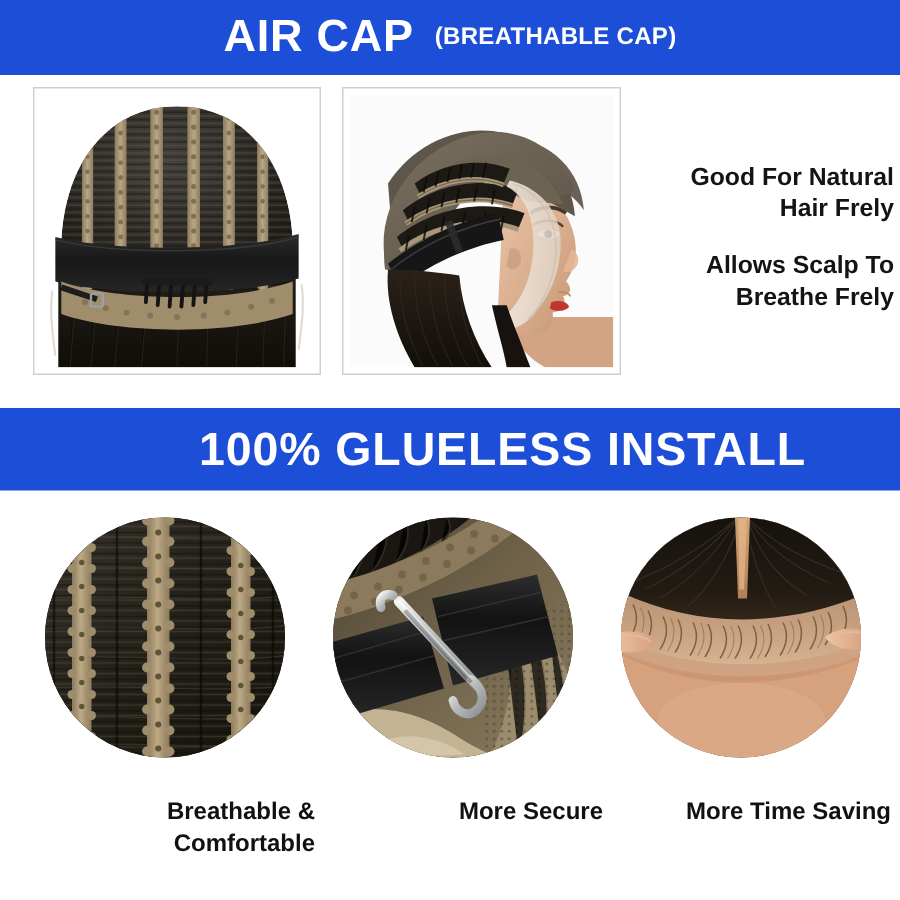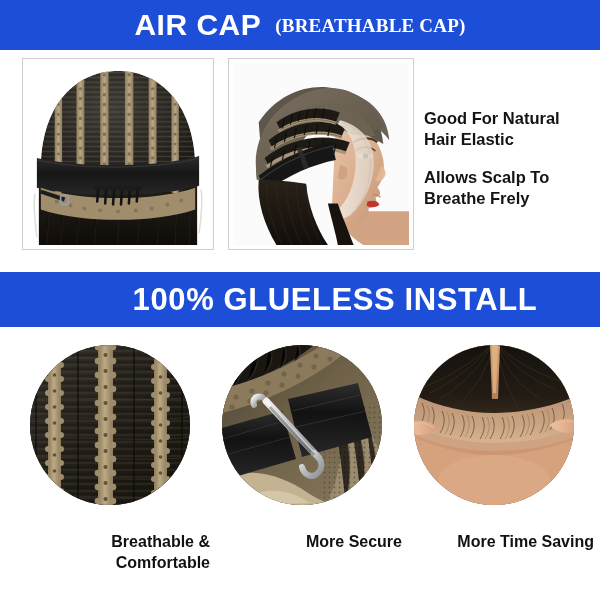--- a/index.html
+++ b/index.html
@@ -37,26 +37,25 @@
   #banner-top { top: 0; height: 50px; }
   #banner-mid { top: 272px; height: 55px; padding-left: 35px; }
 
   .banner-title {
     font-size: 30px;
     font-weight: 700;
     letter-spacing: 0.5px;
     line-height: 1;
   }
   .banner-sub {
-    font-size: 19px;
+    font-size: 16px;
     font-weight: 700;
     letter-spacing: 0.2px;
     margin-left: 14px;
     line-height: 1;
-    font-family: Liberation Serif, serif;
   }
   #banner-mid .banner-title { font-size: 31px; letter-spacing: 0.6px; }
 
   
   .photo-frame {
     position: absolute;
     background: #ffffff;
     border: 1px solid #cfcfcf;
     box-sizing: border-box;
     padding: 4px;
@@ -72,21 +71,21 @@
     overflow: hidden;
     background: #ffffff;
   }
 
   
   #feature-text {
     position: absolute;
     left: 424px;
     top: 108px;
     width: 172px;
-    text-align: left;
+    text-align: right;
     color: #111111;
   }
   .feature-line {
     font-size: 16.5px;
     font-weight: 700;
     line-height: 1.28;
     color: #141414;
   }
   .feature-gap { height: 17px; }
 
@@ -439,21 +438,21 @@
           </g>
 
           <path d="M96 142 C100 160 104 172 106 184 L122 184 C116 168 110 154 106 142 Z" fill="#17120d"></path>
         </svg>
       </div>
     </div>
   </div>
 
   <div id="feature-text">
     <div class="feature-line">Good For Natural</div>
-    <div class="feature-line">Hair Elastic</div>
+    <div class="feature-line">Hair Frely</div>
     <div class="feature-gap"></div>
     <div class="feature-line">Allows Scalp To</div>
     <div class="feature-line">Breathe Frely</div>
   </div>
 
   <div class="banner" id="banner-mid">
     <span class="banner-title">100% GLUELESS INSTALL</span>
   </div>
 
   <div class="circle-wrap" id="circle-1">

